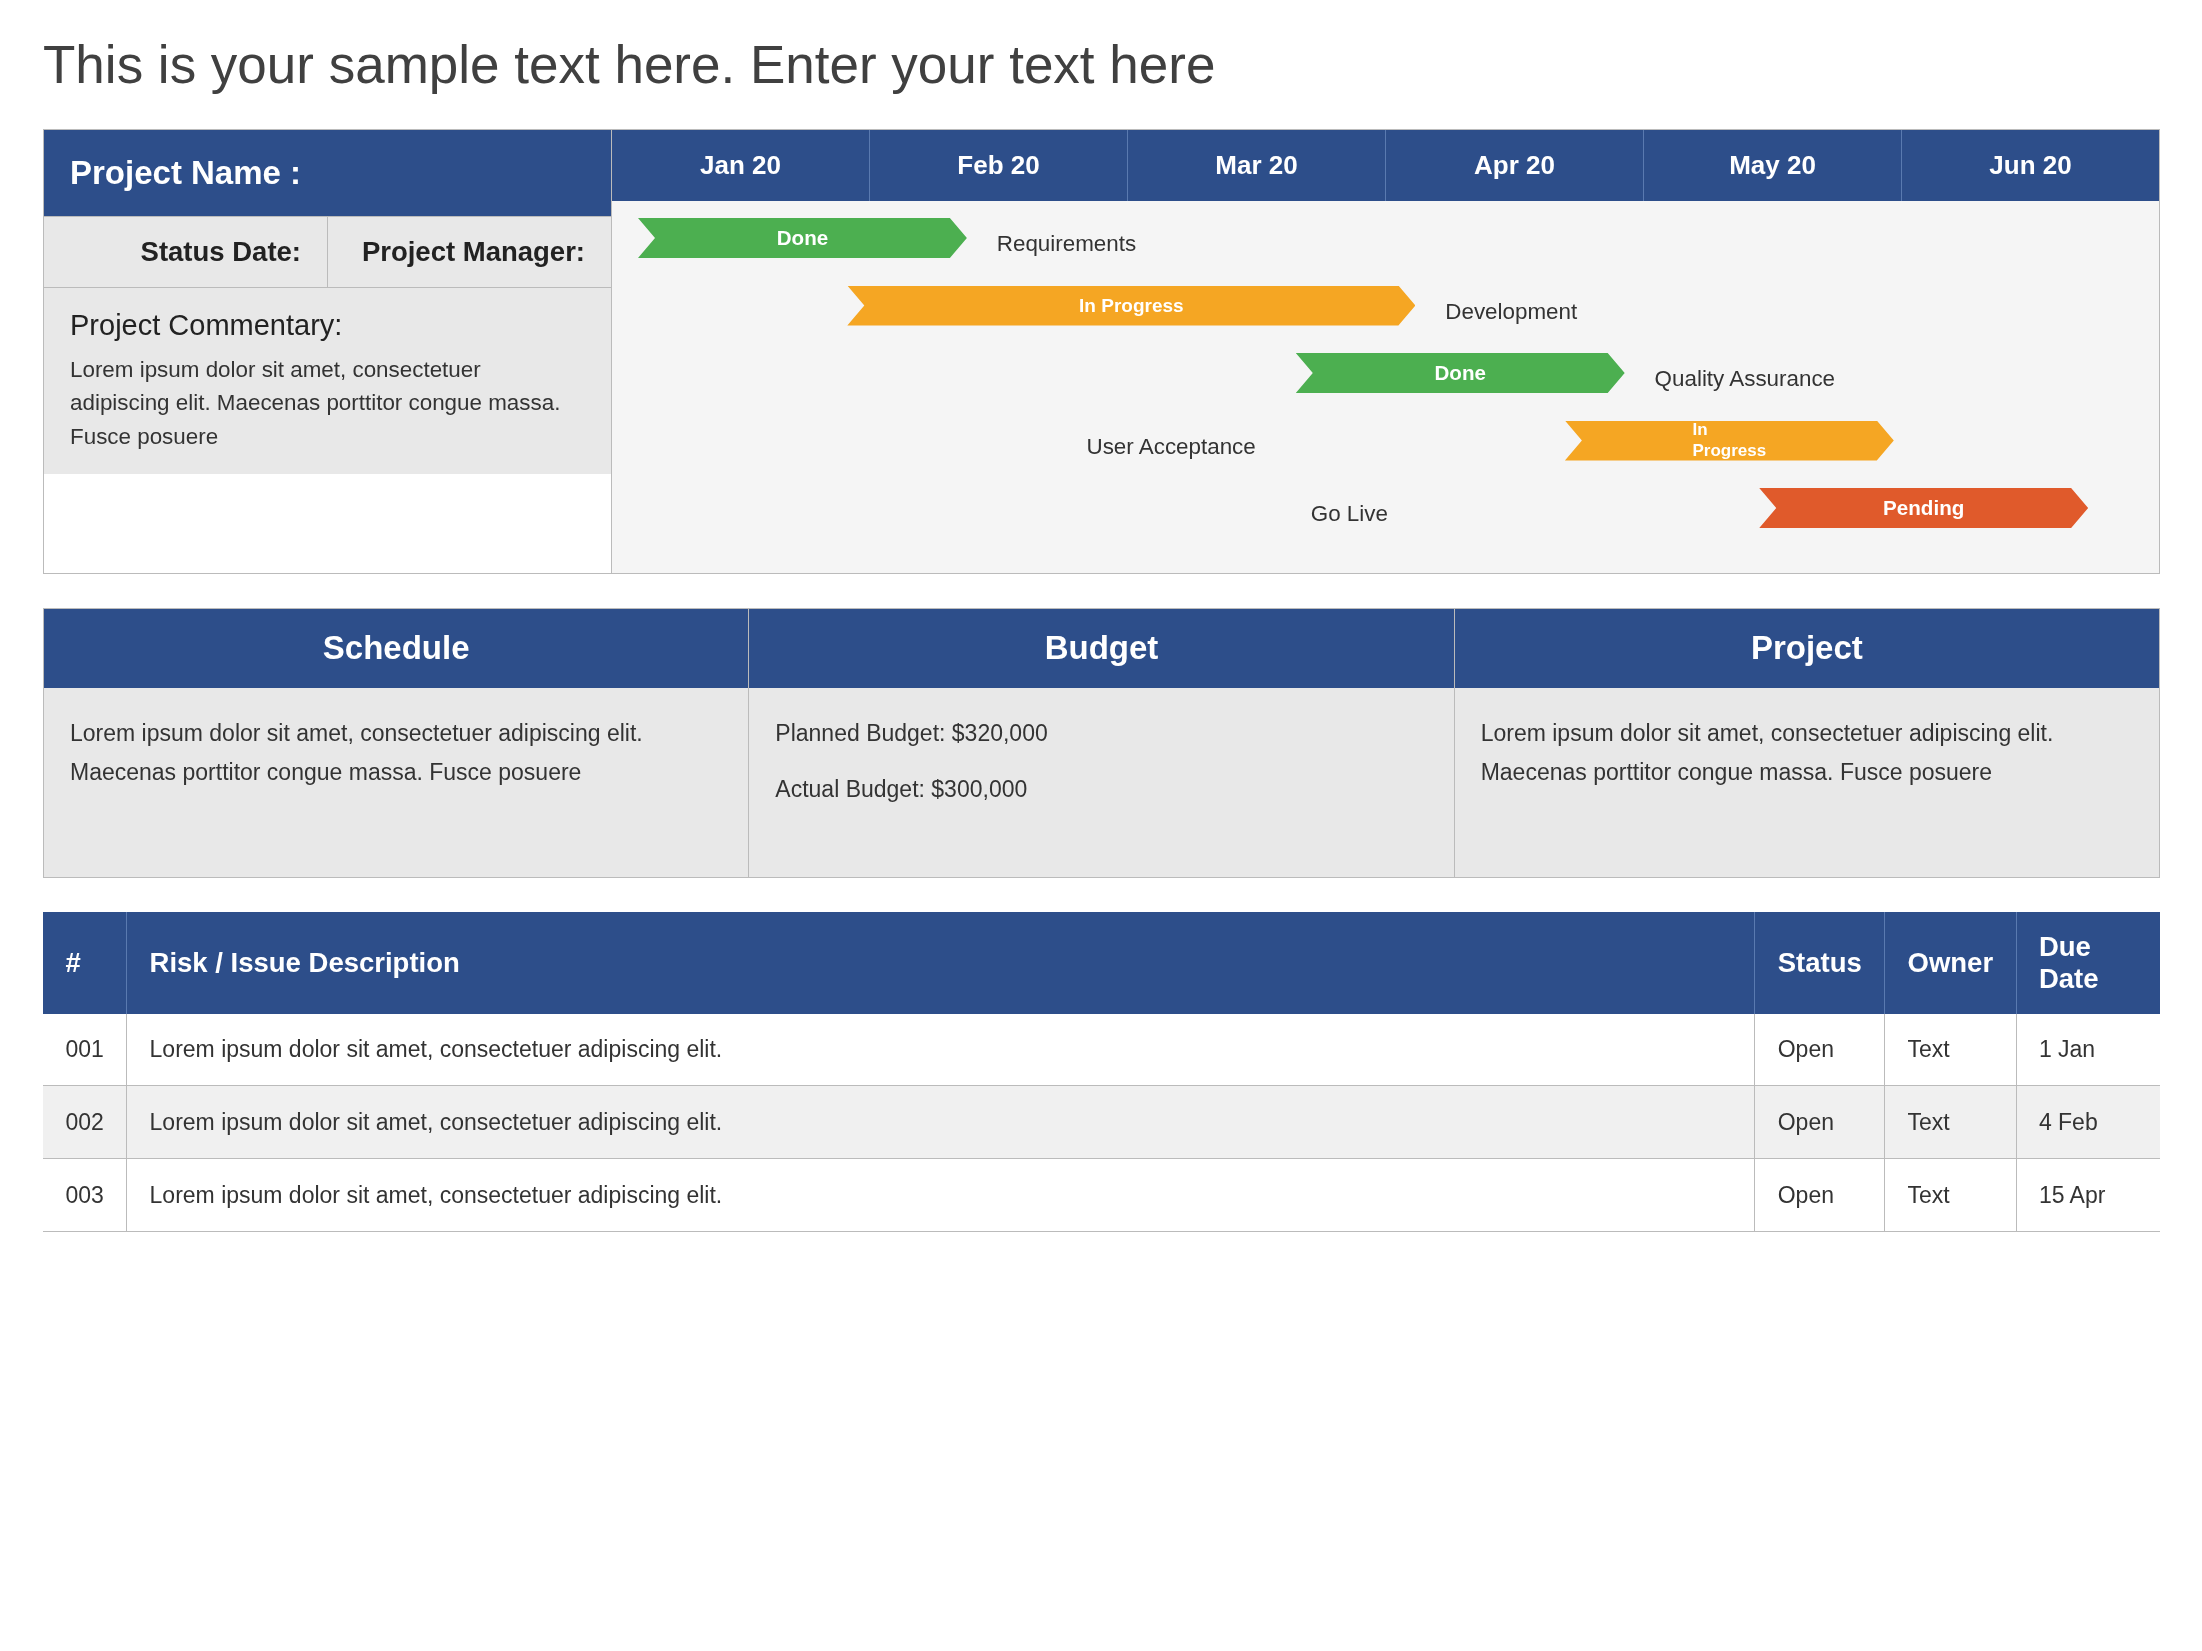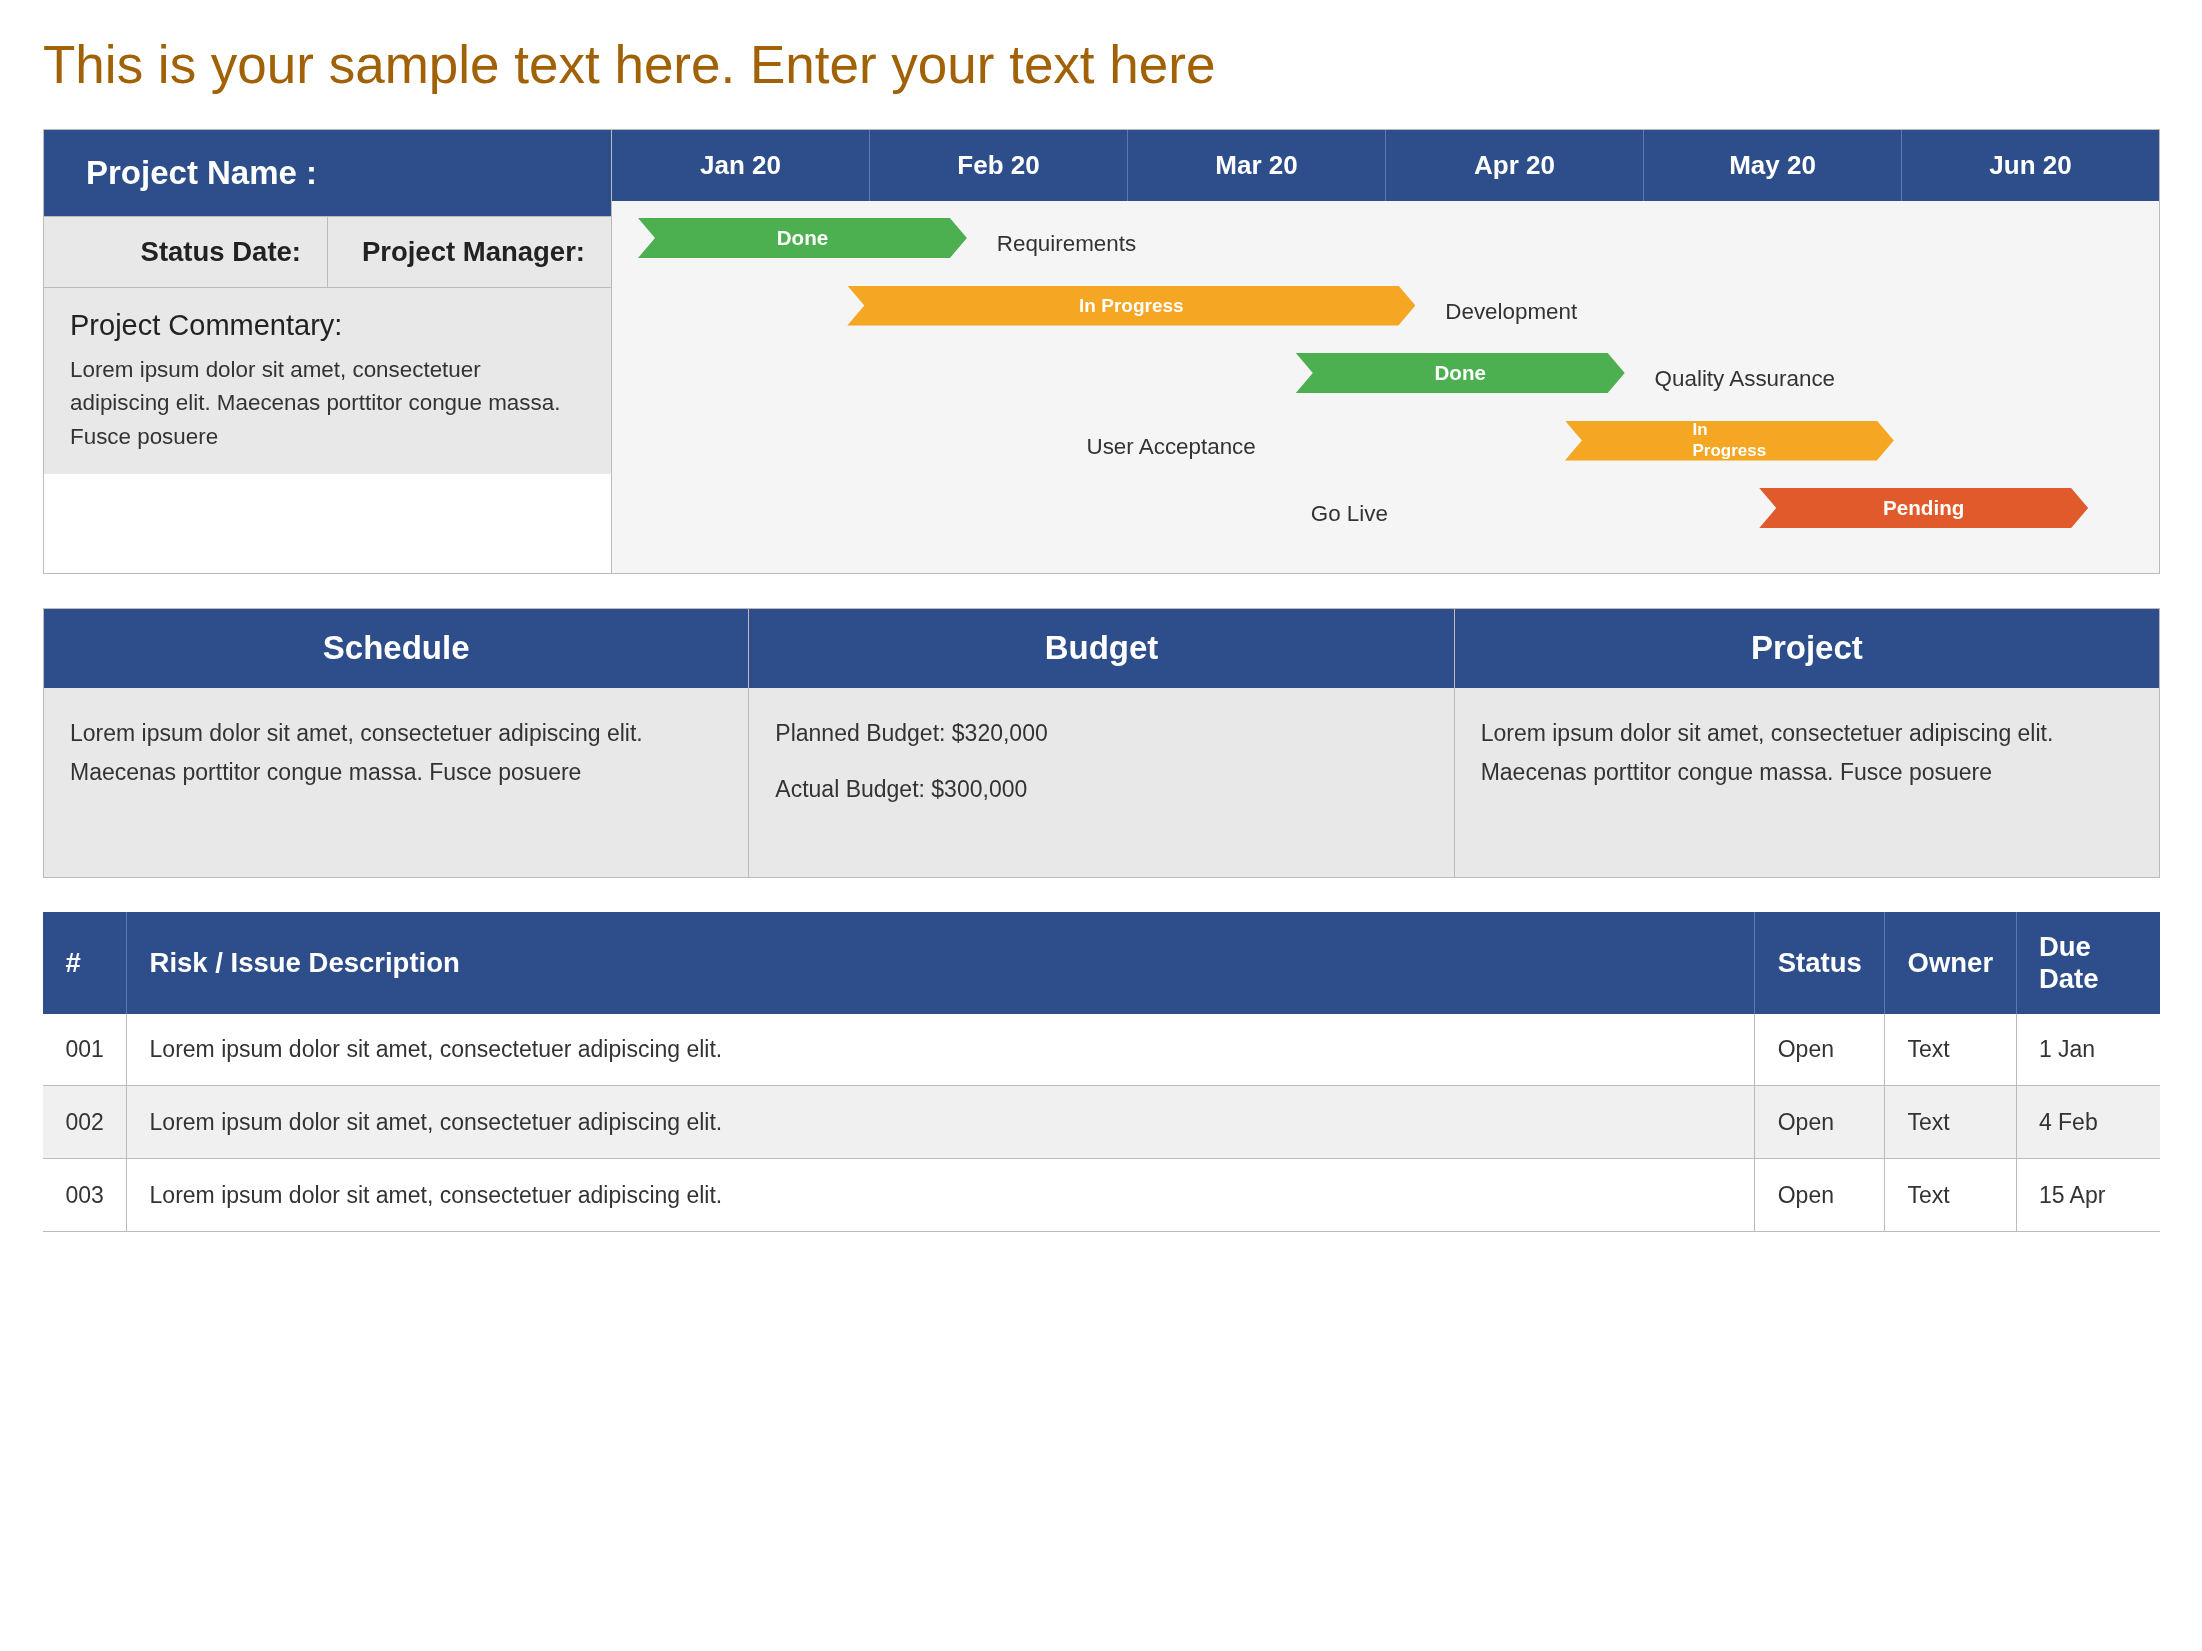--- a/index.html
+++ b/index.html
@@ -7,42 +7,42 @@
       background: #fff;
       font-family: 'Segoe UI', Arial, sans-serif;
       padding: 34px 43px;
       width: 2203px;
       min-height: 1652px;
       font-size: 24px;
     }
 
     .page-title {
       font-size: 53px;
-      color: #a16207;
+      color: #404040;
       font-weight: 300;
       margin-bottom: 34px;
     }
 
     
     .top-section {
       display: flex;
       gap: 0;
       margin-bottom: 34px;
       border: 1.7px solid #bbb;
     }
 
     .project-info {
       width: 568px;
       flex-shrink: 0;
       border-right: 1.7px solid #bbb;
     }
 
     .project-name-row {
       background: #2d4e8a;
-      padding: 24px 42px;
+      padding: 24px 26px;
       color: #fff;
       font-size: 33px;
       font-weight: 700;
     }
 
     .status-manager-row {
       display: flex;
       border-top: 1.7px solid #bbb;
       text-align: right;
     }

